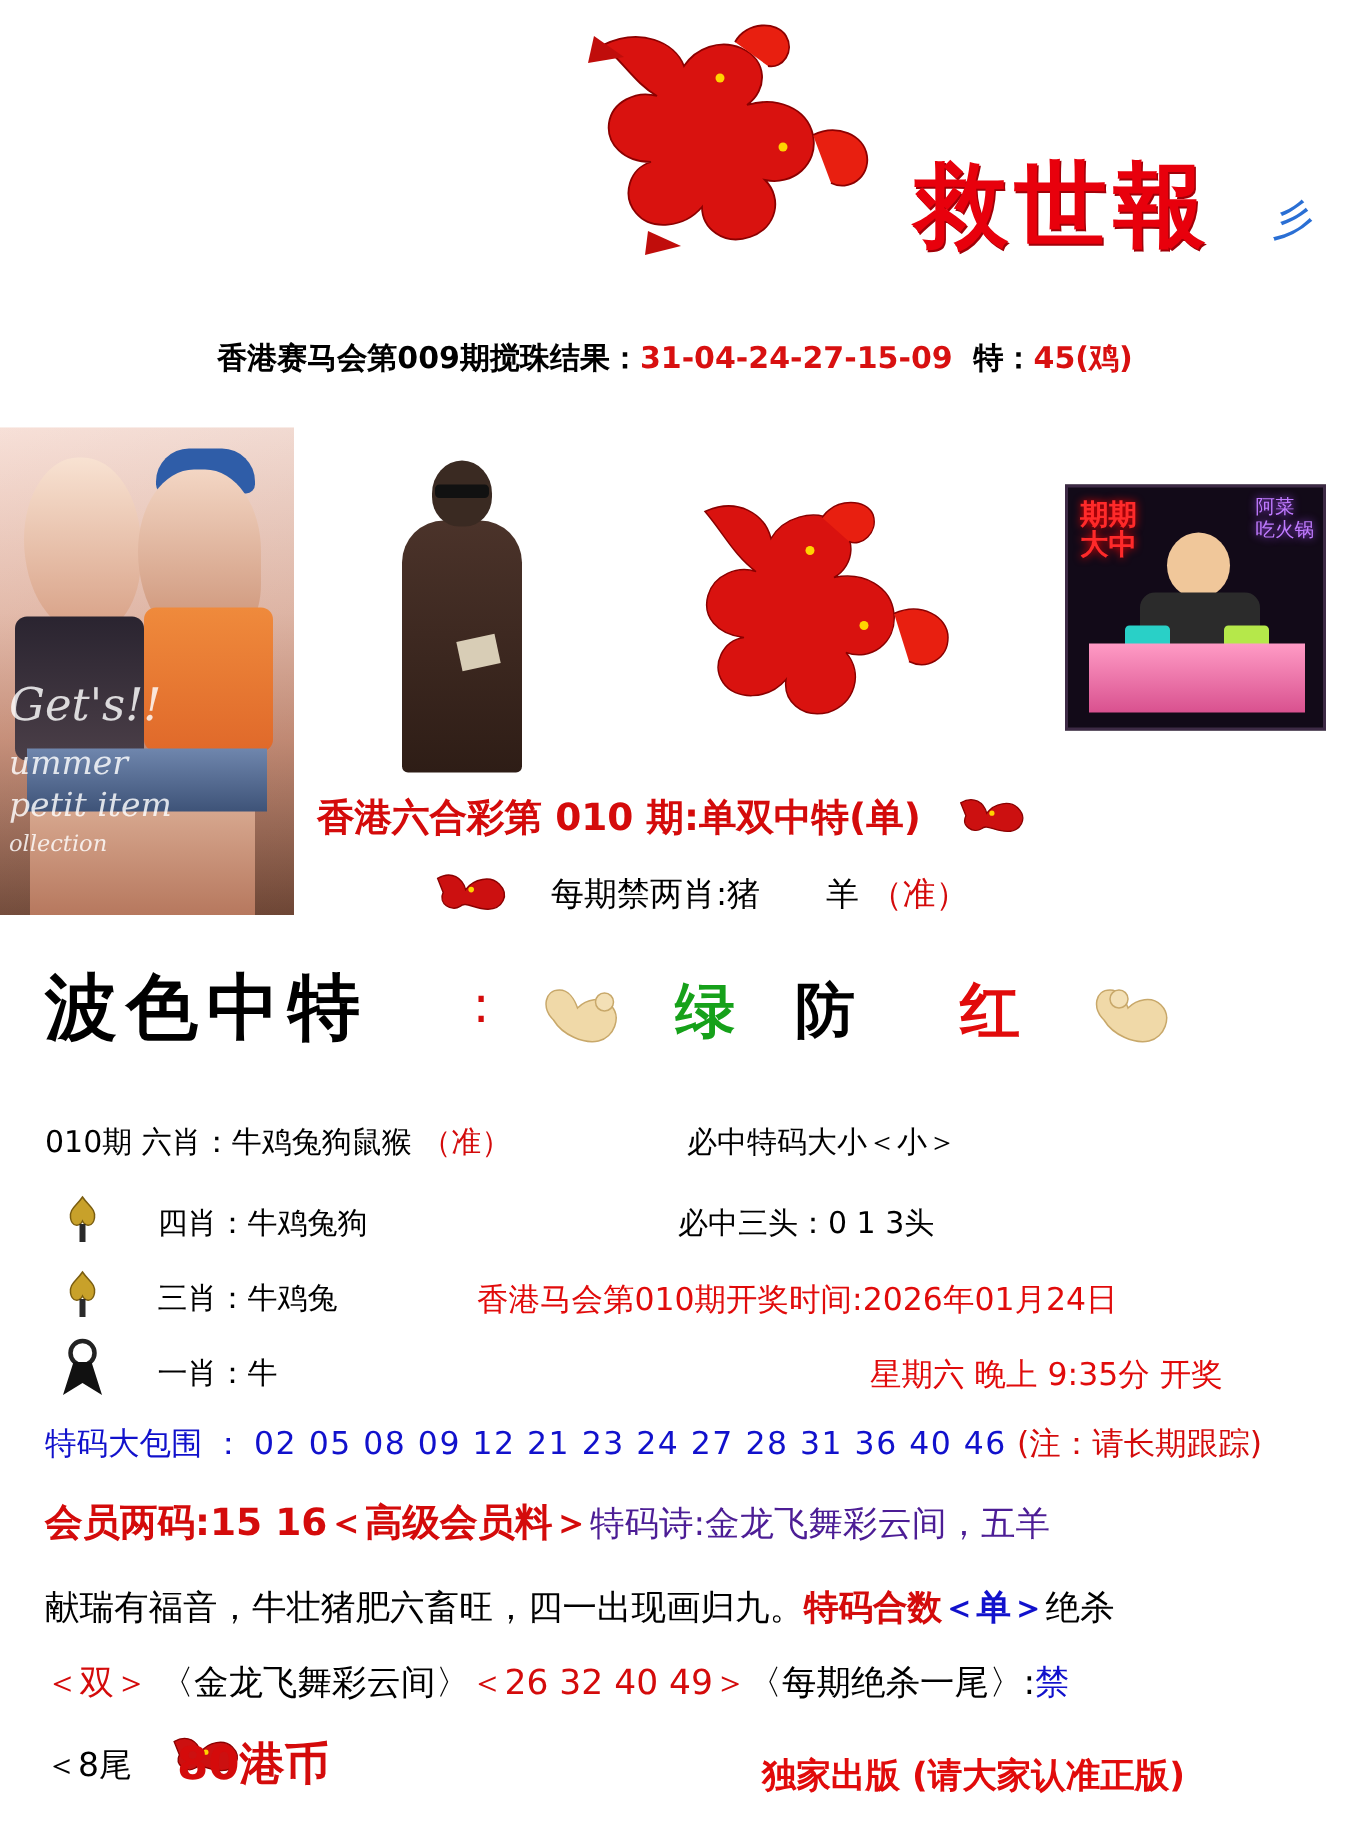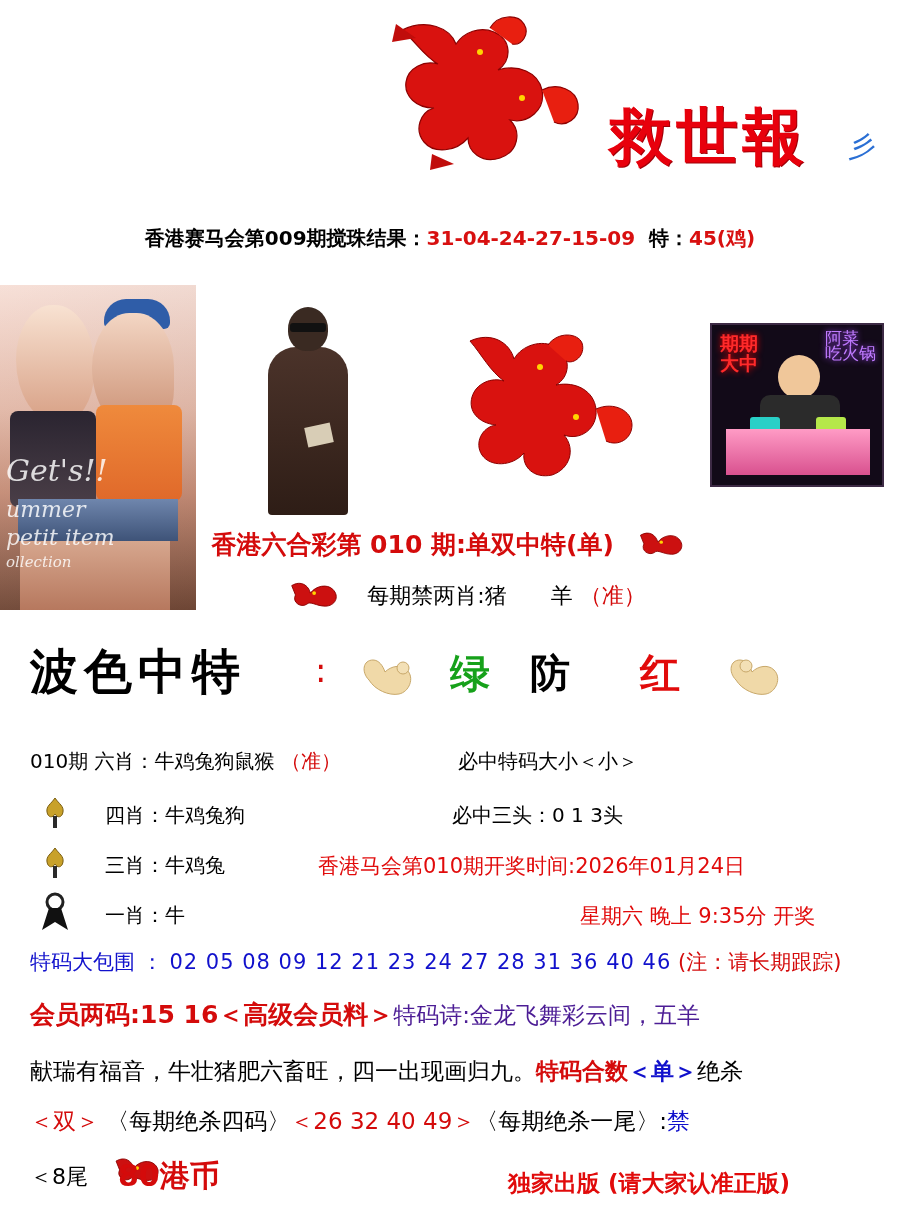--- a/index.html
+++ b/index.html
@@ -170,21 +170,21 @@
     border: 2px solid #3d2a45;
     overflow: hidden;
   }
   .photo-tv .neon {
     position: absolute; left: 8px; top: 8px;
     color: #ff2a2a; font-size: 19px; font-weight: bold; line-height: 20px;
     text-shadow: 0 0 6px #ff0000;
   }
   .photo-tv .neon2 {
     position: absolute; right: 6px; top: 6px;
-    color: #c07bff; font-size: 17px; line-height: 15px;
+    color: #c07bff; font-size: 13px; line-height: 15px;
     text-shadow: 0 0 6px #a44cff;
   }
   .photo-tv .head {
     position: absolute; left: 66px; top: 30px; width: 42px; height: 44px;
     background: #f0c79a; border-radius: 50%;
   }
   .photo-tv .body {
     position: absolute; left: 48px; top: 70px; width: 80px; height: 38px;
     background: #2b2b2b; border-radius: 10px 10px 0 0;
   }
@@ -469,21 +469,21 @@
   <div class="wide-line w2">
     <span class="a">会员两码:</span><span class="a">15   16</span><span class="a">＜高级会员料＞</span><span class="b">特码诗:</span><span class="b">金龙飞舞彩云间，五羊</span>
   </div>
 
   <div class="wide-line w3">
     <span>献瑞有福音，牛壮猪肥六畜旺，四一出现画归九。</span><span class="red">特码合数</span><span class="dan">＜单＞</span><span>绝杀</span>
   </div>
 
   <div class="wide-line w4">
     <span class="red">＜双＞</span>
-    <span>〈每期绝杀四码〉</span><span class="red">＜26  32  40  49＞</span><span>〈每期绝杀一尾〉:</span><span class="blue">禁</span>
+    <span>〈金龙飞舞彩云间〉</span><span class="red">＜26  32  40  49＞</span><span>〈每期绝杀一尾〉:</span><span class="blue">禁</span>
   </div>
 
   <div class="wide-line w5">
     <span>＜8尾</span>
   </div>
 
   <div class="footer-dragon">
     <svg viewBox="0 0 60 34" width="54" height="30">
       <path d="M4 8 C14 2 22 8 24 16 C30 8 42 6 48 12 C56 20 50 30 40 30
                C30 30 24 24 20 28 C14 32 4 26 8 18 Z" fill="#cc1010" stroke="#8a0000"></path>

